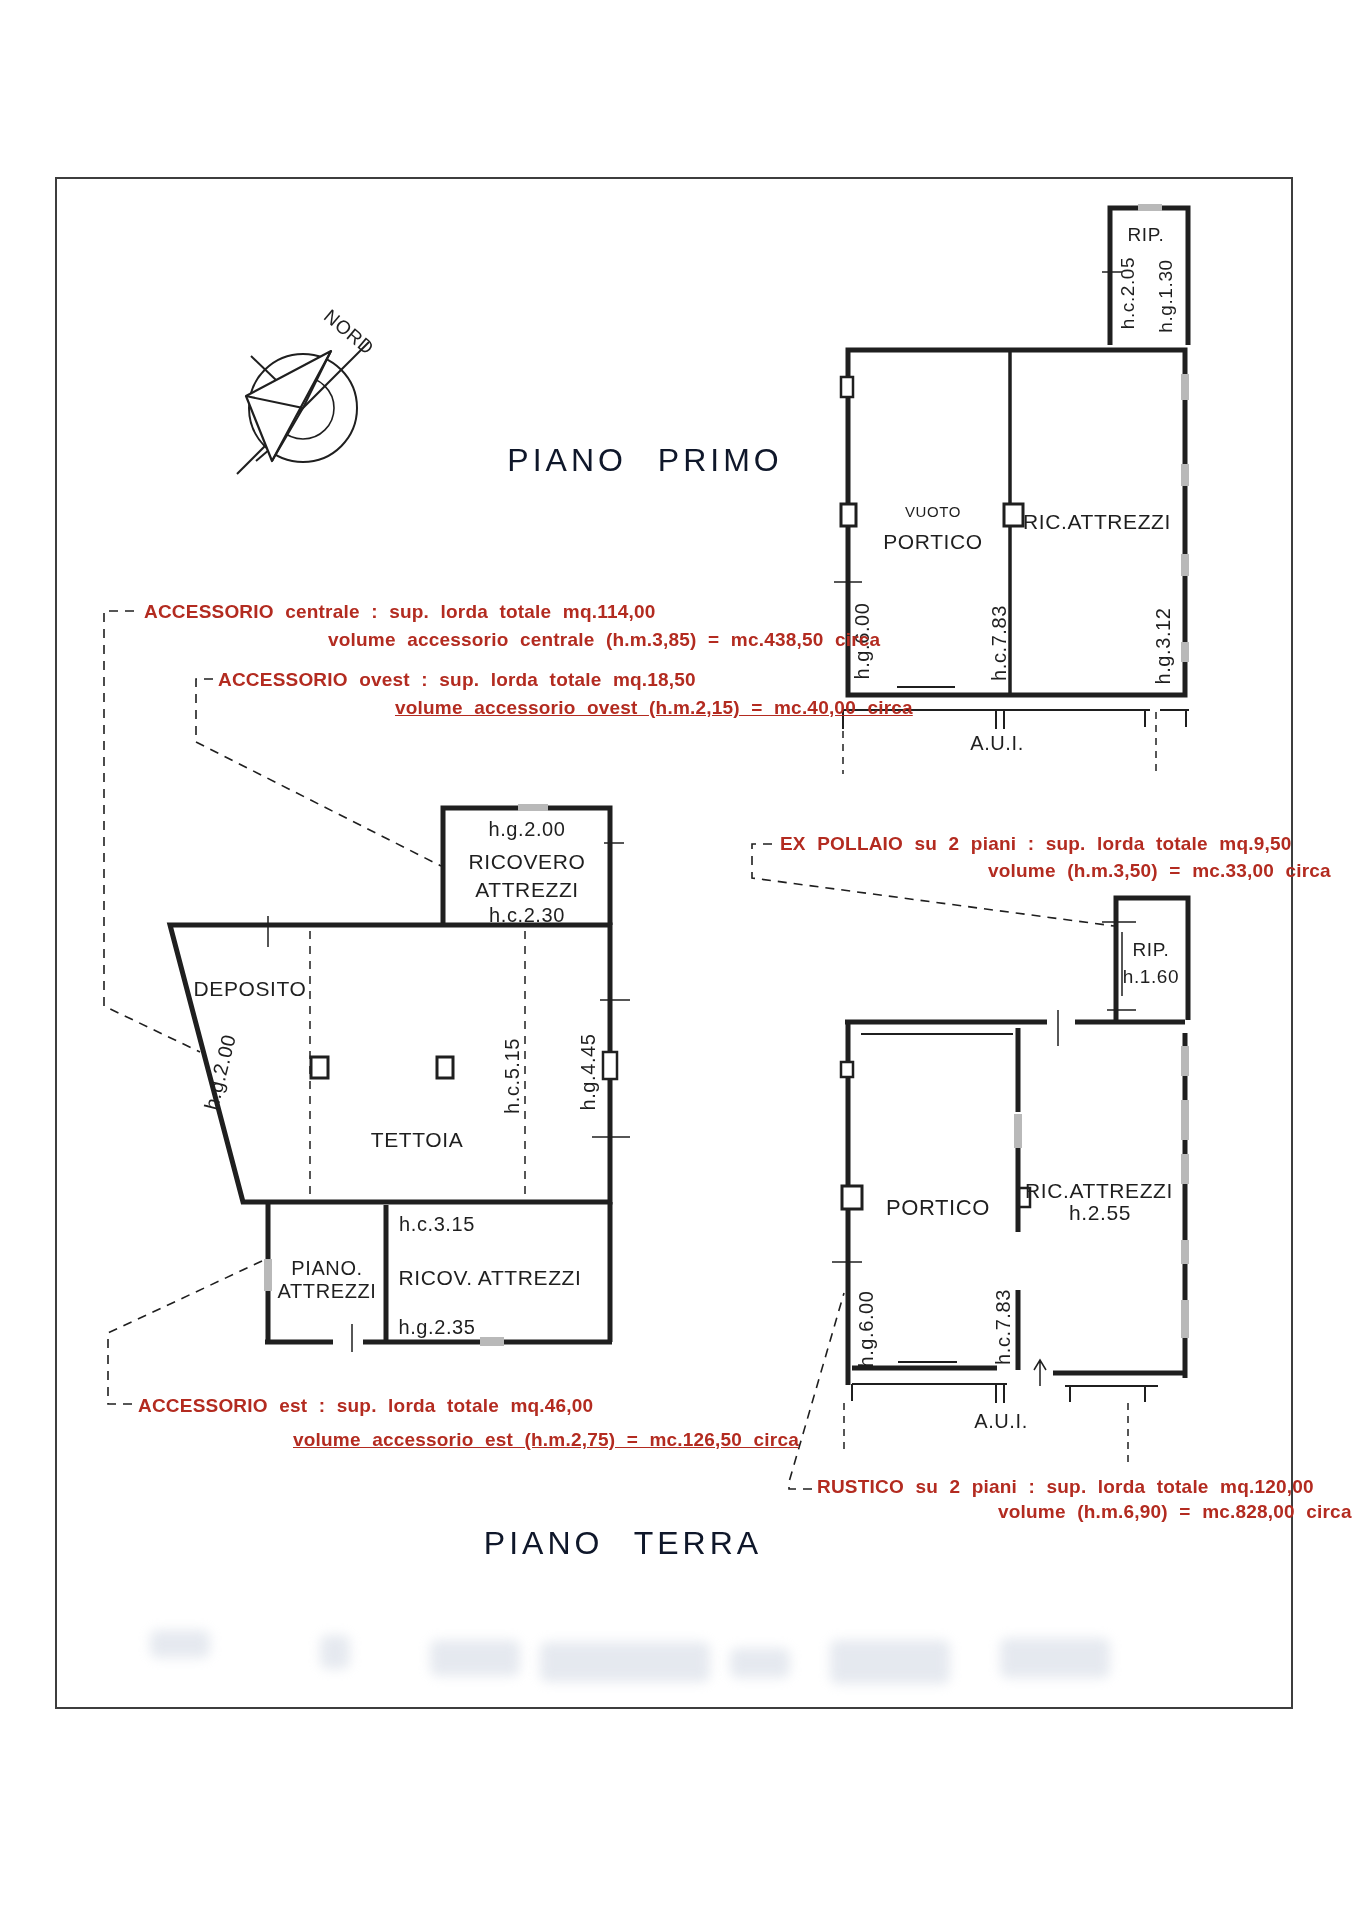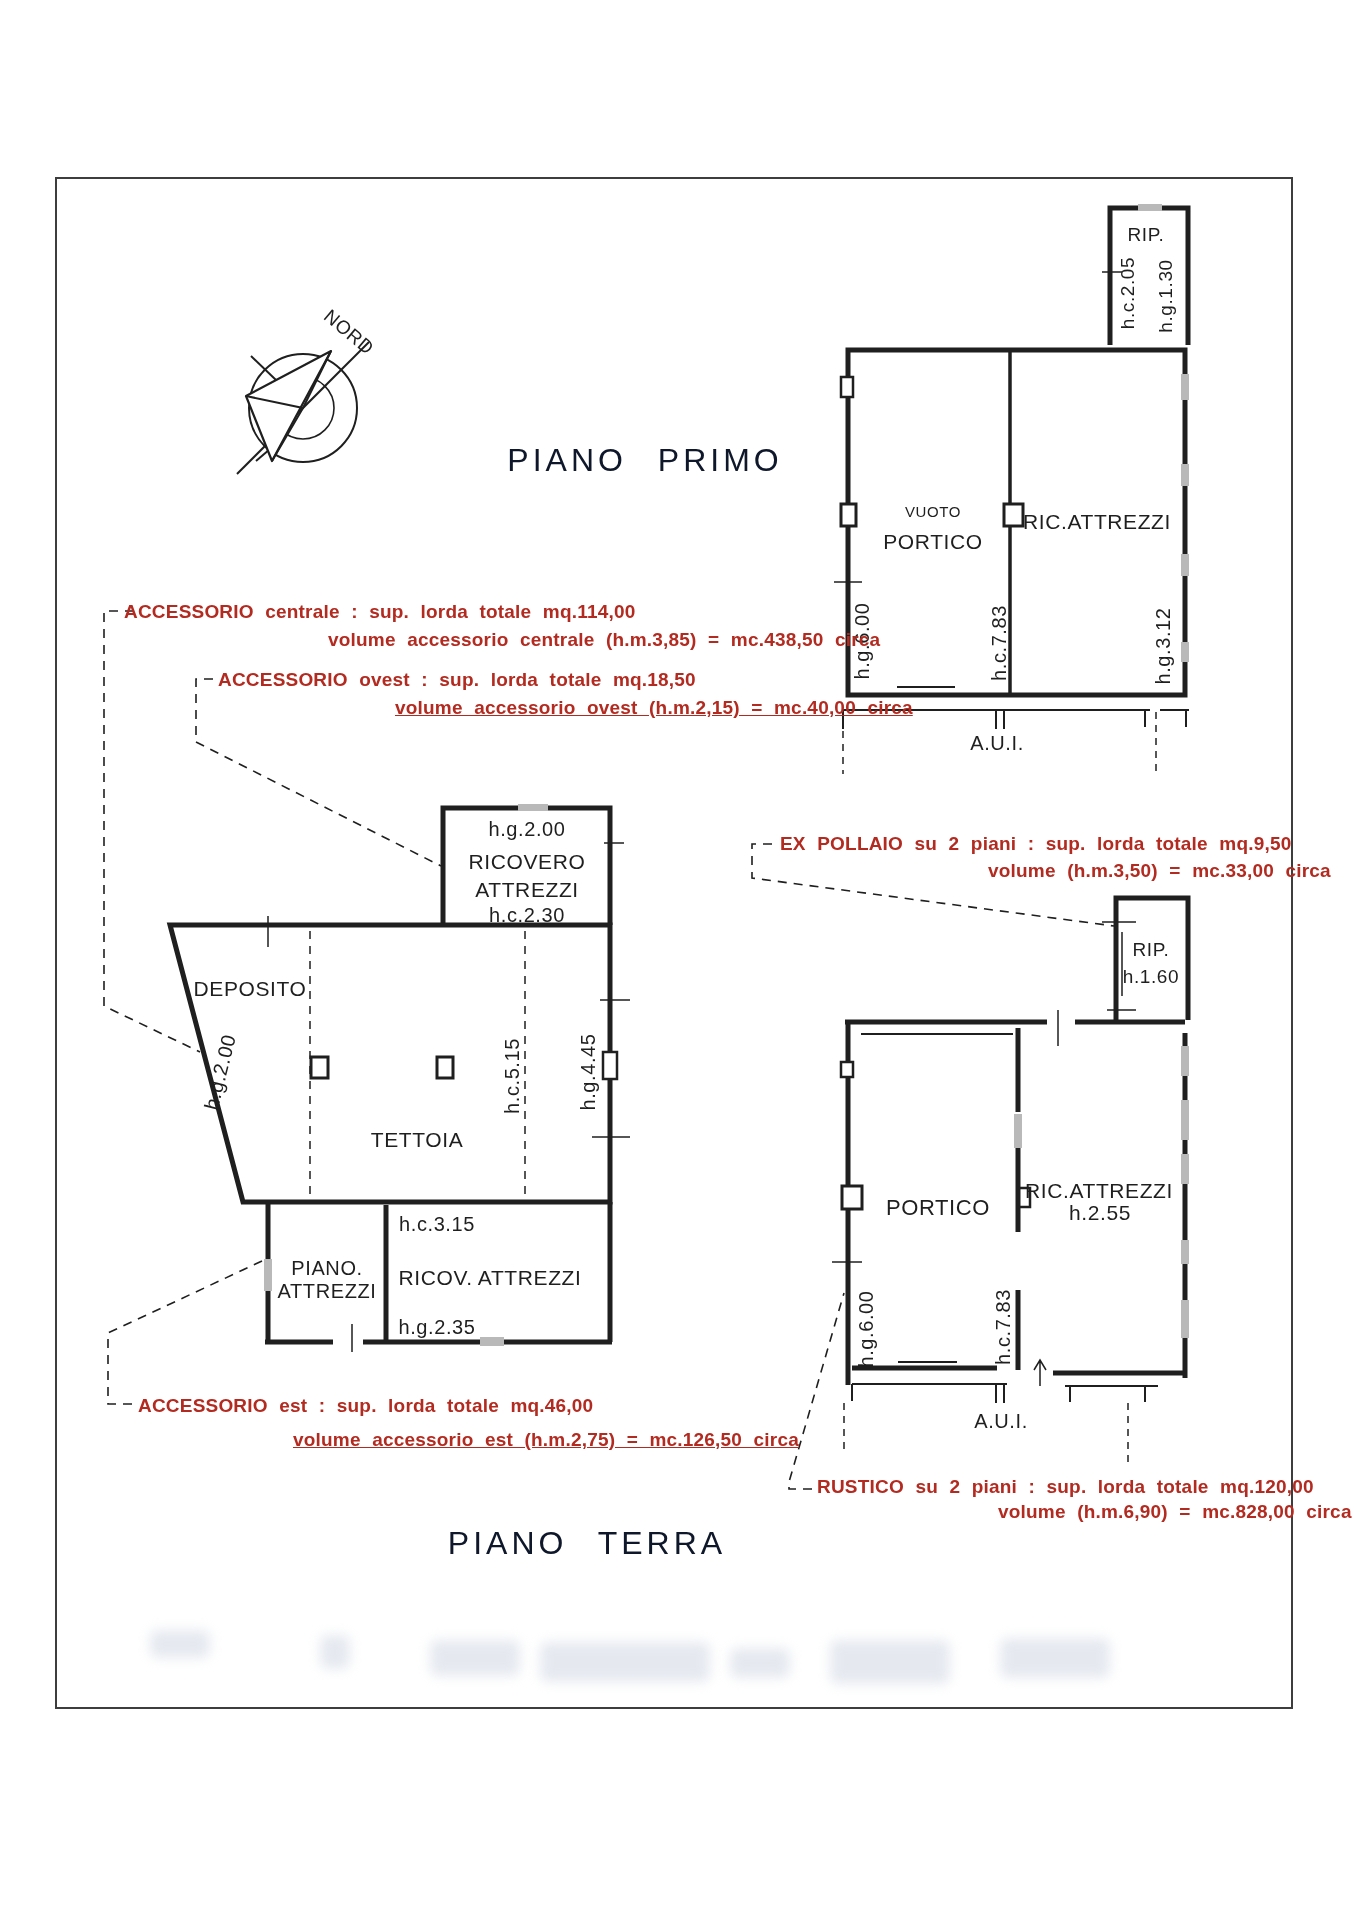--- a/index.html
+++ b/index.html
@@ -100,21 +100,21 @@
       <path d="M213,679 L196,679 L196,742 L441,866"></path>
       <path d="M262,1261 L108,1333 L108,1404 L134,1404"></path>
       <path d="M772,844 L752,844 L752,878 L1114,926"></path>
       <path d="M812,1489 L789,1489 L789,1482 L844,1293"></path>
     </g>
   </svg>
 
   <div class="lbl" style="left:349px;top:332px;font-size:19px;transform:translate(-50%,-50%) rotate(40deg);">NORD</div>
 
   <div class="lbl title" style="left:645px;top:430px;">PIANO PRIMO</div>
-  <div class="lbl title" style="left:587px;top:1513px;text-align:center;">PIANO TERRA</div>
+  <div class="lbl title" style="left:623px;top:1513px;text-align:center;">PIANO TERRA</div>
 
   <div class="lbl" style="left:1146px;top:234px;font-size:19px;">RIP.</div>
   <div class="lbl v" style="left:1127px;top:293px;font-size:19px;">h.c.2.05</div>
   <div class="lbl v" style="left:1165px;top:296px;font-size:19px;">h.g.1.30</div>
   <div class="lbl" style="left:933px;top:511px;font-size:15px;">VUOTO</div>
   <div class="lbl" style="left:933px;top:541px;font-size:21px;">PORTICO</div>
   <div class="lbl" style="left:1097px;top:521px;font-size:21px;">RIC.ATTREZZI</div>
   <div class="lbl v" style="left:862px;top:641px;">h.g.6.00</div>
   <div class="lbl v" style="left:999px;top:643px;">h.c.7.83</div>
   <div class="lbl v" style="left:1163px;top:646px;">h.g.3.12</div>
@@ -137,21 +137,21 @@
 
   <div class="lbl" style="left:1151px;top:949px;font-size:19px;">RIP.</div>
   <div class="lbl" style="left:1151px;top:976px;font-size:19px;">h.1.60</div>
   <div class="lbl" style="left:938px;top:1208px;font-size:22px;">PORTICO</div>
   <div class="lbl" style="left:1099px;top:1190px;font-size:21px;">RIC.ATTREZZI</div>
   <div class="lbl" style="left:1100px;top:1212px;font-size:21px;">h.2.55</div>
   <div class="lbl v" style="left:866px;top:1329px;">h.g.6.00</div>
   <div class="lbl v" style="left:1003px;top:1327px;">h.c.7.83</div>
   <div class="lbl" style="left:1001px;top:1421px;">A.U.I.</div>
 
-  <div class="red" style="left:124px;top:602px;">ACCESSORIO centrale : sup. lorda totale mq.114,00</div>
+  <div class="red" style="left:144px;top:602px;">ACCESSORIO centrale : sup. lorda totale mq.114,00</div>
   <div class="red" style="left:328px;top:630px;">volume accessorio centrale (h.m.3,85) = mc.438,50 circa</div>
   <div class="red" style="left:218px;top:670px;">ACCESSORIO ovest : sup. lorda totale mq.18,50</div>
   <div class="red" style="left:395px;top:698px;text-decoration:underline;">volume accessorio ovest (h.m.2,15) = mc.40,00 circa</div>
   <div class="red" style="left:780px;top:834px;">EX POLLAIO su 2 piani : sup. lorda totale mq.9,50</div>
   <div class="red" style="left:988px;top:861px;">volume (h.m.3,50) = mc.33,00 circa</div>
   <div class="red" style="left:138px;top:1396px;">ACCESSORIO est : sup. lorda totale mq.46,00</div>
   <div class="red" style="left:293px;top:1430px;text-decoration:underline;">volume accessorio est (h.m.2,75) = mc.126,50 circa</div>
   <div class="red" style="left:817px;top:1477px;">RUSTICO su 2 piani : sup. lorda totale mq.120,00</div>
   <div class="red" style="left:998px;top:1502px;">volume (h.m.6,90) = mc.828,00 circa</div>
 

